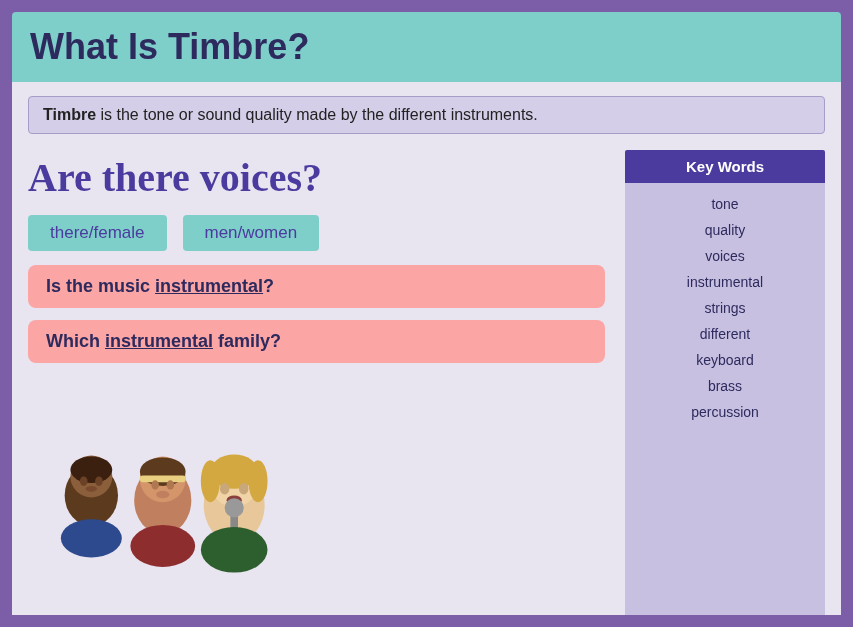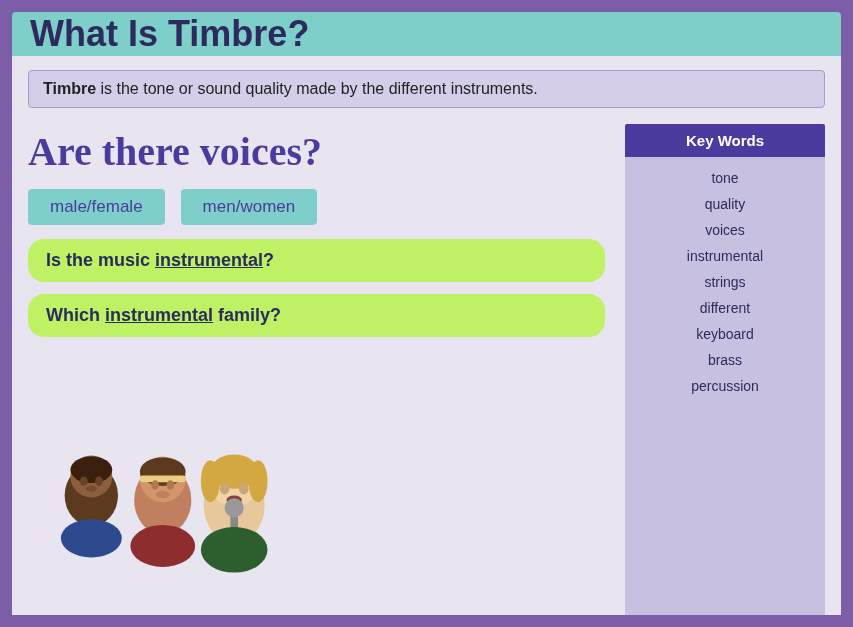--- a/index.html
+++ b/index.html
@@ -16,21 +16,21 @@
       width: 853px;
       height: 627px;
       background-color: #7B5EA7;
       padding: 12px;
       display: flex;
       flex-direction: column;
     }
 
     .title-bar {
       background-color: #7ECECA;
-      padding: 1px 18px;
+      padding: 14px 18px;
       border-radius: 4px 4px 0 0;
     }
 
     .title-bar h1 {
       font-size: 36px;
       font-weight: 900;
       color: #2D2A5E;
       font-family: Arial Black, Arial, sans-serif;
     }
 
@@ -89,23 +89,23 @@
     .tag-box {
       background-color: #7ECECA;
       padding: 8px 22px;
       border-radius: 4px;
       font-size: 17px;
       color: #4B3B9E;
       font-weight: normal;
     }
 
     .question-box {
-      background-color: #bef264;
+      background-color: #fca5a5;
       padding: 11px 18px;
-      border-radius: 16px;
+      border-radius: 8px;
       font-size: 18px;
       font-weight: bold;
       color: #2D2A5E;
       margin-bottom: 12px;
     }
 
     .question-box .underline {
       text-decoration: underline;
     }
 
@@ -169,21 +169,21 @@
       <strong>Timbre</strong><span> is the tone or sound quality made by the different instruments.</span>
     </div>
 
     <div class="content-area">
 
       <div class="left-panel">
 
         <div class="are-there-voices">Are there voices?</div>
 
         <div class="voices-row">
-          <div class="tag-box">male/female</div>
+          <div class="tag-box">there/female</div>
           <div class="tag-box">men/women</div>
         </div>
 
         <div class="question-box">
           <span>Is the music </span><span class="underline">instrumental</span><span>?</span>
         </div>
 
         <div class="question-box">
           <span>Which </span><span class="underline">instrumental</span><span> family?</span>
         </div>

